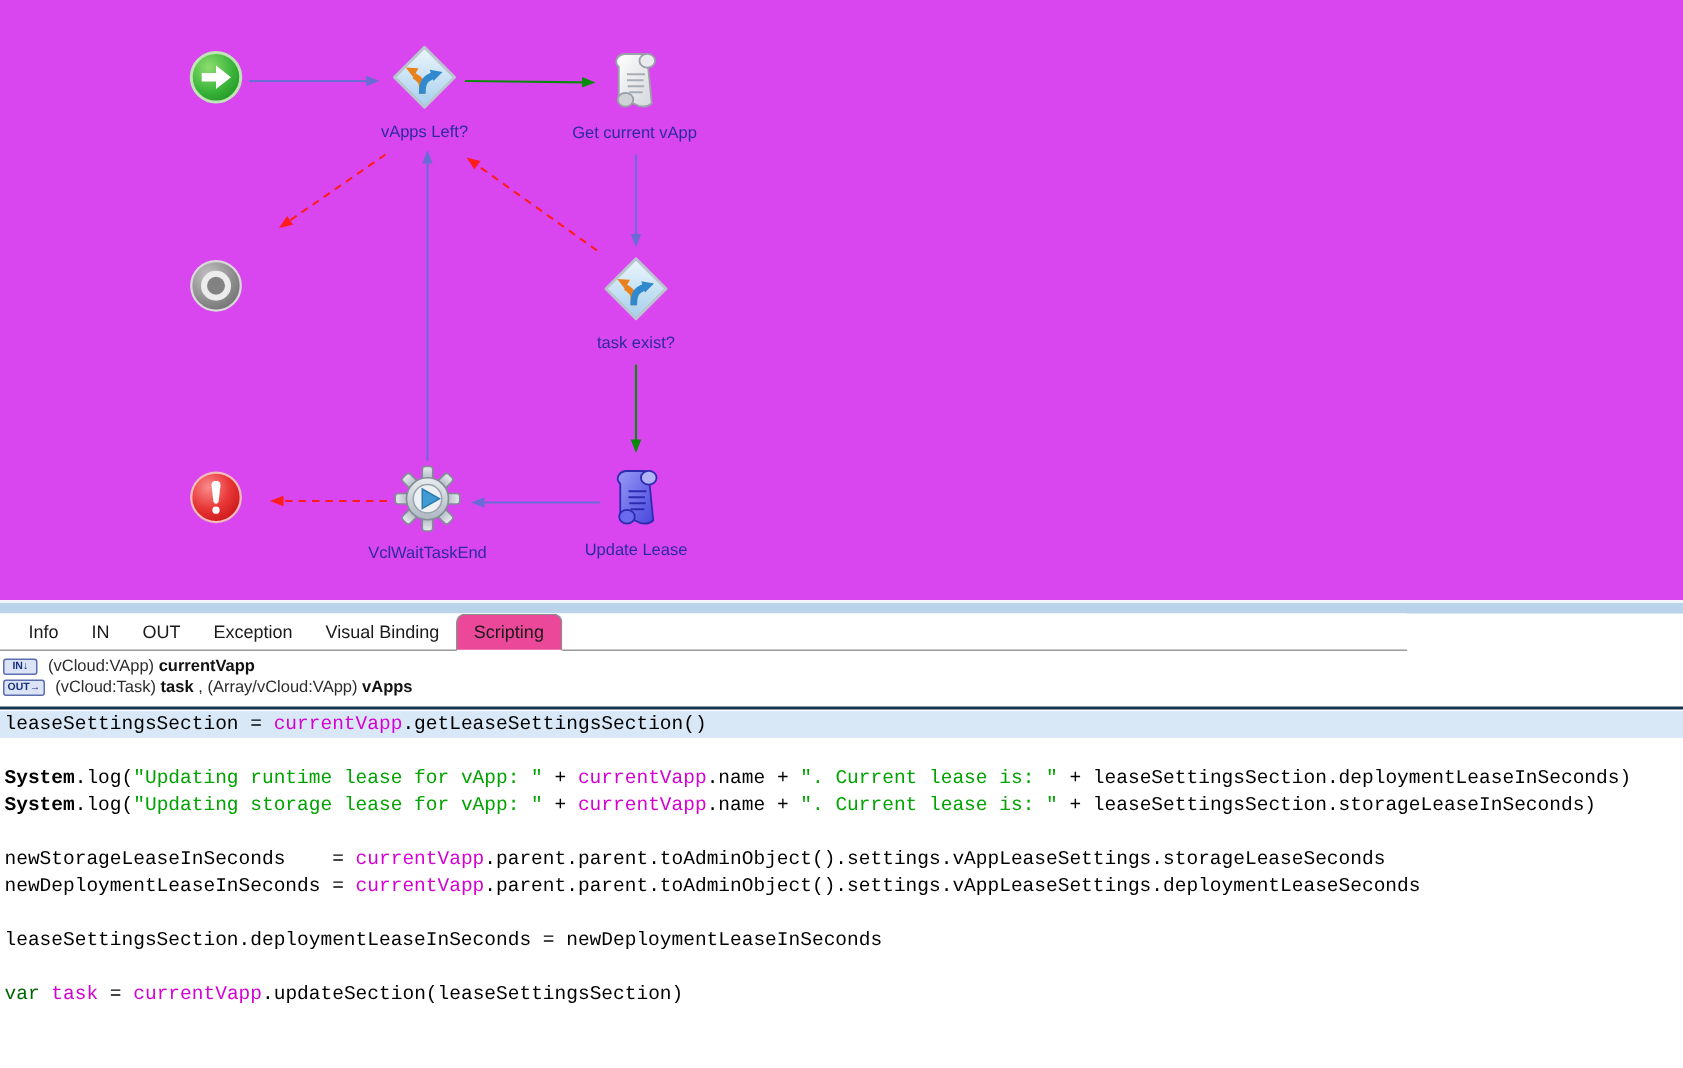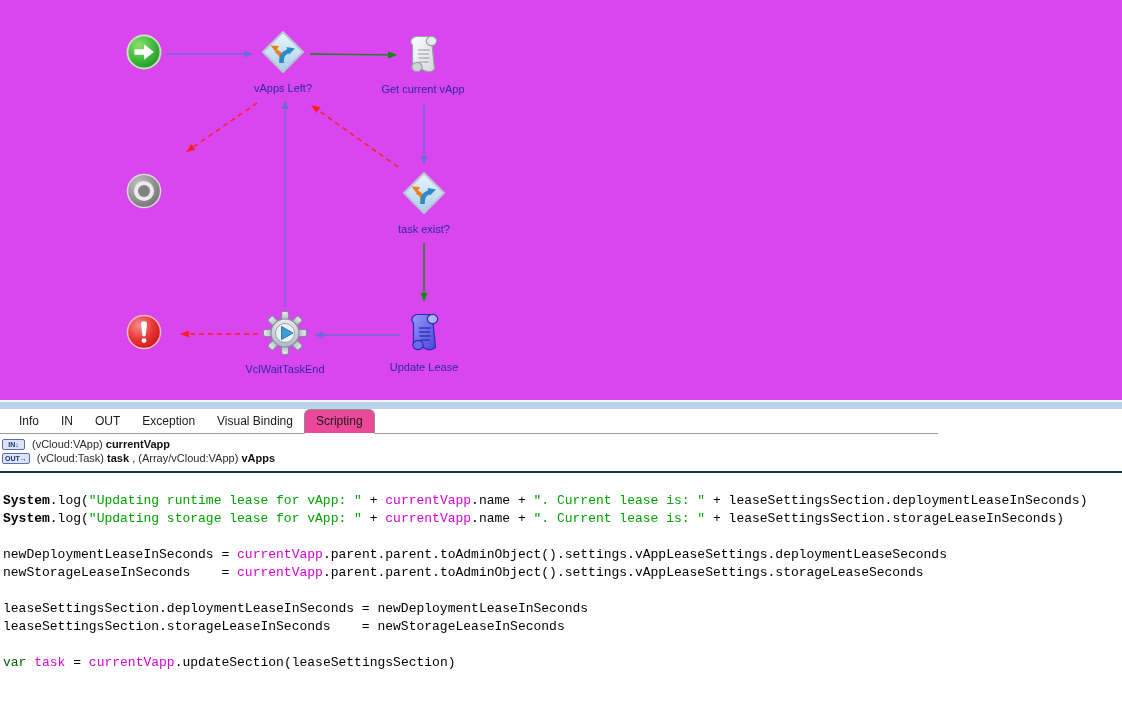--- a/index.html
+++ b/index.html
@@ -229,25 +229,25 @@
       <div class="tab">OUT</div>
       <div class="tab">Exception</div>
       <div class="tab">Visual Binding</div>
       <div class="tab selected">Scripting</div>
     </div>
   <div class="params">
       <div class="param-row"><span class="badge">IN↓</span><span>(vCloud:VApp) </span><span class="b">currentVapp</span></div>
       <div class="param-row"><span class="badge">OUT→</span><span>(vCloud:Task) </span><span class="b">task</span><span> , (Array/vCloud:VApp) </span><span class="b">vApps</span></div>
     </div>
   <div class="code">
+      <div class="code-line hl"><span>leaseSettingsSection = </span><span class="var">currentVapp</span><span>.getLeaseSettingsSection()</span></div>
       <div class="code-line">&nbsp;</div>
       <div class="code-line"><span class="bold">System</span><span>.log(</span><span class="str">"Updating runtime lease for vApp: "</span><span> + </span><span class="var">currentVapp</span><span>.name + </span><span class="str">". Current lease is: "</span><span> + leaseSettingsSection.deploymentLeaseInSeconds)</span></div>
       <div class="code-line"><span class="bold">System</span><span>.log(</span><span class="str">"Updating storage lease for vApp: "</span><span> + </span><span class="var">currentVapp</span><span>.name + </span><span class="str">". Current lease is: "</span><span> + leaseSettingsSection.storageLeaseInSeconds)</span></div>
       <div class="code-line">&nbsp;</div>
+      <div class="code-line"><span>newStorageLeaseInSeconds    = </span><span class="var">currentVapp</span><span>.parent.parent.toAdminObject().settings.vAppLeaseSettings.storageLeaseSeconds</span></div>
       <div class="code-line"><span>newDeploymentLeaseInSeconds = </span><span class="var">currentVapp</span><span>.parent.parent.toAdminObject().settings.vAppLeaseSettings.deploymentLeaseSeconds</span></div>
-      <div class="code-line"><span>newStorageLeaseInSeconds    = </span><span class="var">currentVapp</span><span>.parent.parent.toAdminObject().settings.vAppLeaseSettings.storageLeaseSeconds</span></div>
       <div class="code-line">&nbsp;</div>
       <div class="code-line"><span>leaseSettingsSection.deploymentLeaseInSeconds = newDeploymentLeaseInSeconds</span></div>
-      <div class="code-line"><span>leaseSettingsSection.storageLeaseInSeconds    = newStorageLeaseInSeconds</span></div>
       <div class="code-line">&nbsp;</div>
       <div class="code-line"><span class="kw">var</span><span> </span><span class="var">task</span><span> = </span><span class="var">currentVapp</span><span>.updateSection(leaseSettingsSection)</span></div>
     </div>
 </div>
 
 </body></html>

